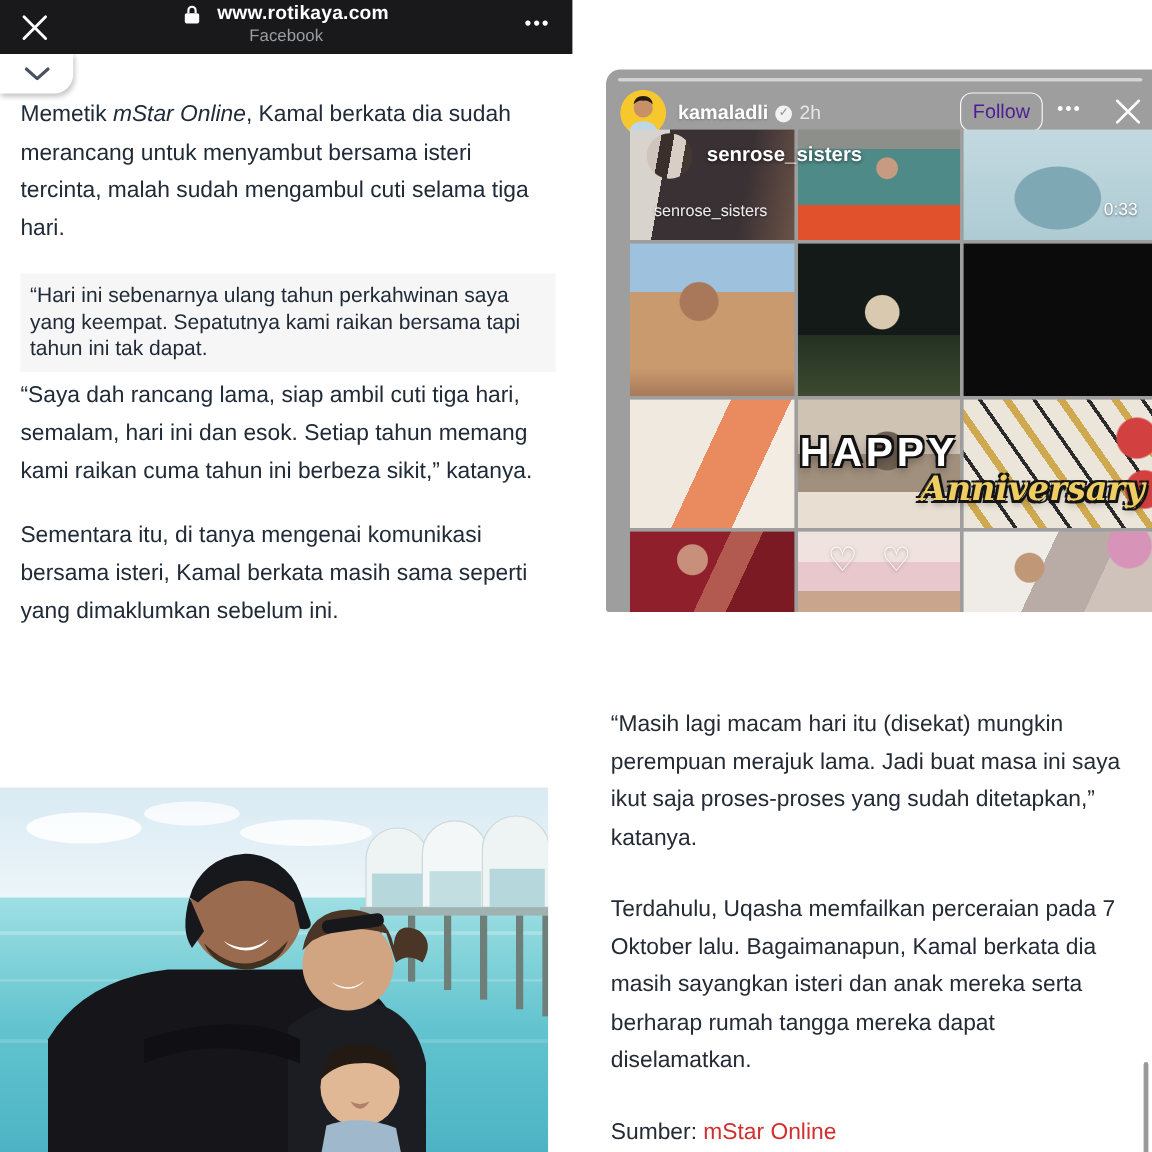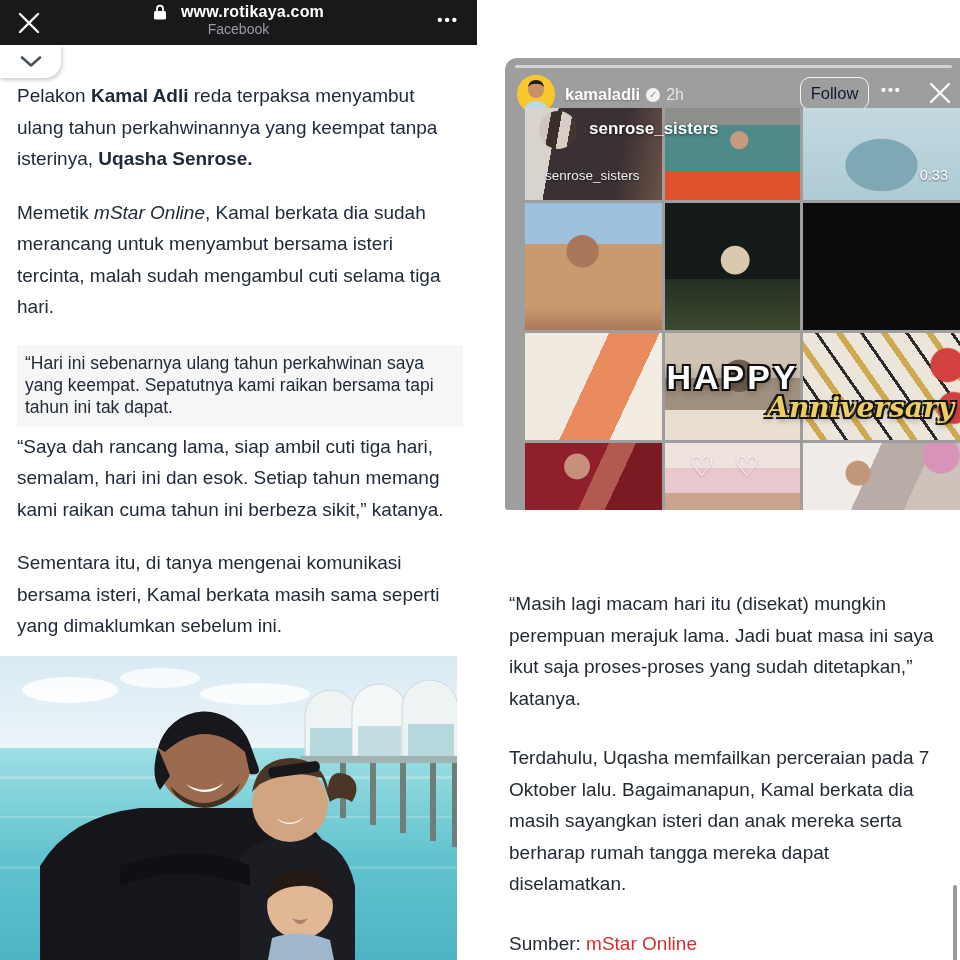--- a/index.html
+++ b/index.html
@@ -40,21 +40,21 @@
     border-radius:12px 0 0 3px;overflow:hidden;}
   .story-progress{position:absolute;left:10px;top:7px;width:437px;height:3px;background:rgba(255,255,255,.55);border-radius:2px;}
   .story-avatar{position:absolute;left:12px;top:17px;width:38px;height:38px;border-radius:50%;
     background:var(--avatar-yellow);overflow:hidden;}
   .story-user-row{position:absolute;left:60px;top:27px;display:flex;align-items:center;gap:6px;}
   .story-username{color:#fff;font-weight:700;font-size:16.5px;text-shadow:0 1px 2px rgba(0,0,0,.25);}
   .verified-badge{display:inline-block;width:14px;height:14px;border-radius:50%;background:#f2f2f2;
     color:#8e8e8e;font-size:10px;line-height:14px;text-align:center;font-weight:700;}
   .story-time{color:rgba(255,255,255,.75);font-size:16px;}
   .follow-btn{position:absolute;left:295px;top:19px;width:69px;height:33px;border:1.5px solid rgba(255,255,255,.9);
-    border-radius:10px;color:#0f172a;font-size:16.5px;display:flex;align-items:center;justify-content:center;
+    border-radius:10px;color:#4c1d95;font-size:16.5px;display:flex;align-items:center;justify-content:center;
     background:transparent;cursor:pointer;font-family:inherit;}
   .story-more{position:absolute;left:376px;top:24px;color:#fff;font-size:14px;letter-spacing:2px;font-weight:700;}
   .story-close{position:absolute;left:421px;top:21px;width:28px;height:28px;cursor:pointer;}
 
   .collage{position:absolute;left:20px;top:50px;width:435px;height:402px;display:grid;
     grid-template-columns:137px 135px 157px;grid-template-rows:92px 127px 107px 67px;gap:3px;}
   .tile{width:100%;height:100%;}
   .t1{background:linear-gradient(100deg,#d8d3cc 0 22%,#3a3134 22% 68%,#6b5247 100%);}
   .t2{background:radial-gradient(circle at 55% 35%,#c79a82 9%,transparent 10%),linear-gradient(180deg,#8c8f8a 0 18%,#4e8a88 18% 68%,#e0512c 68%);}
   .t3{background:radial-gradient(ellipse at 50% 62%,#7fa8b5 32%,transparent 33%),linear-gradient(180deg,#c3d9e0,#aecbd4);}
@@ -118,21 +118,20 @@
     <span class="bb-more">•••</span>
   </div>
 
   <div class="chevron-tab">
     <svg width="24" height="13" viewBox="0 0 24 13">
       <path d="M3 2.5 L12 10.5 L21 2.5" stroke="#49515c" stroke-width="2.6" fill="none" stroke-linecap="round" stroke-linejoin="round"></path>
     </svg>
   </div>
 
   <div class="article-left">
-    <p><span>Pelakon </span><span class="bold">Kamal Adli</span><span> reda terpaksa menyambut ulang tahun perkahwinannya yang keempat tanpa isterinya, </span><span class="bold">Uqasha Senrose.</span></p>
     <p><span>Memetik </span><span class="italic">mStar Online</span><span>, Kamal berkata dia sudah merancang untuk menyambut bersama isteri tercinta, malah sudah mengambul cuti selama tiga hari.</span></p>
     <div class="quote-block">“Hari ini sebenarnya ulang tahun perkahwinan saya yang keempat. Sepatutnya kami raikan bersama tapi tahun ini tak dapat.</div>
     <p>“Saya dah rancang lama, siap ambil cuti tiga hari, semalam, hari ini dan esok. Setiap tahun memang kami raikan cuma tahun ini berbeza sikit,” katanya.</p>
     <p>Sementara itu, di tanya mengenai komunikasi bersama isteri, Kamal berkata masih sama seperti yang dimaklumkan sebelum ini.</p>
   </div>
 
   <div class="photo-left">
     <svg width="457" height="304" viewBox="0 0 457 304">
       <defs>
         <linearGradient id="sky" x1="0" y1="0" x2="0" y2="1">

